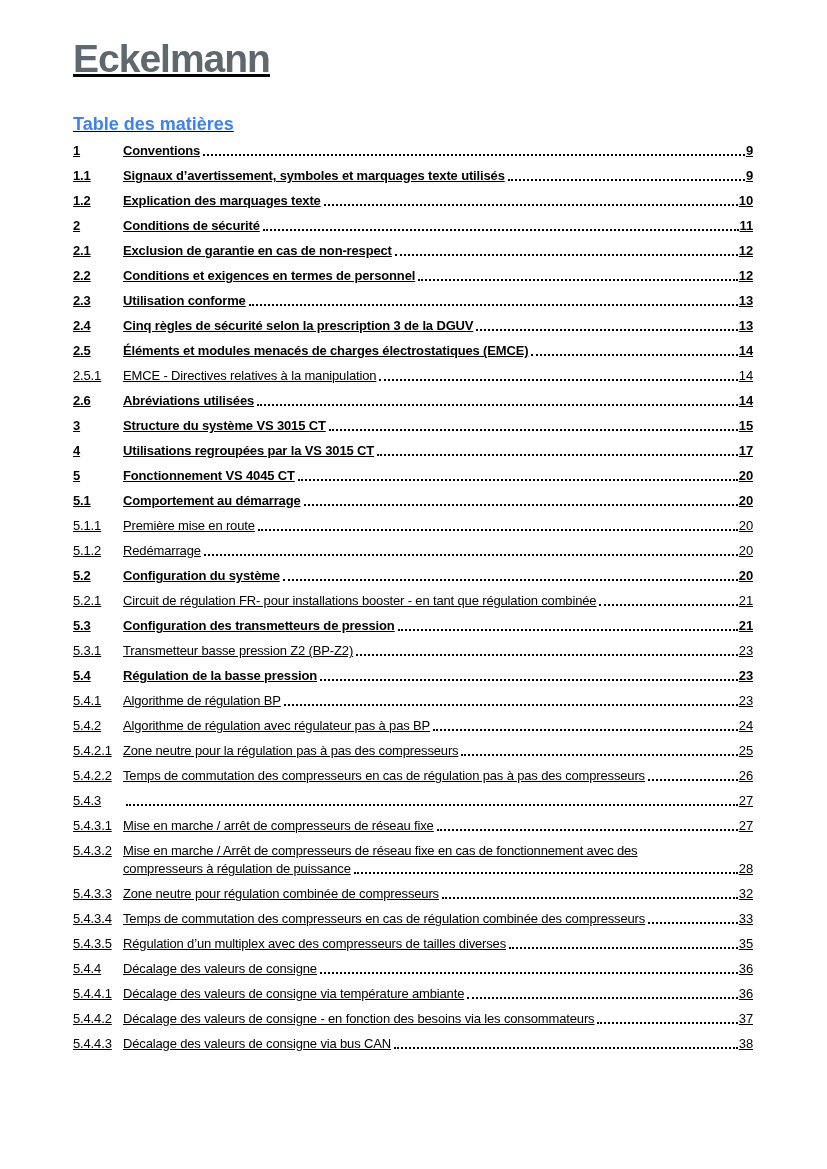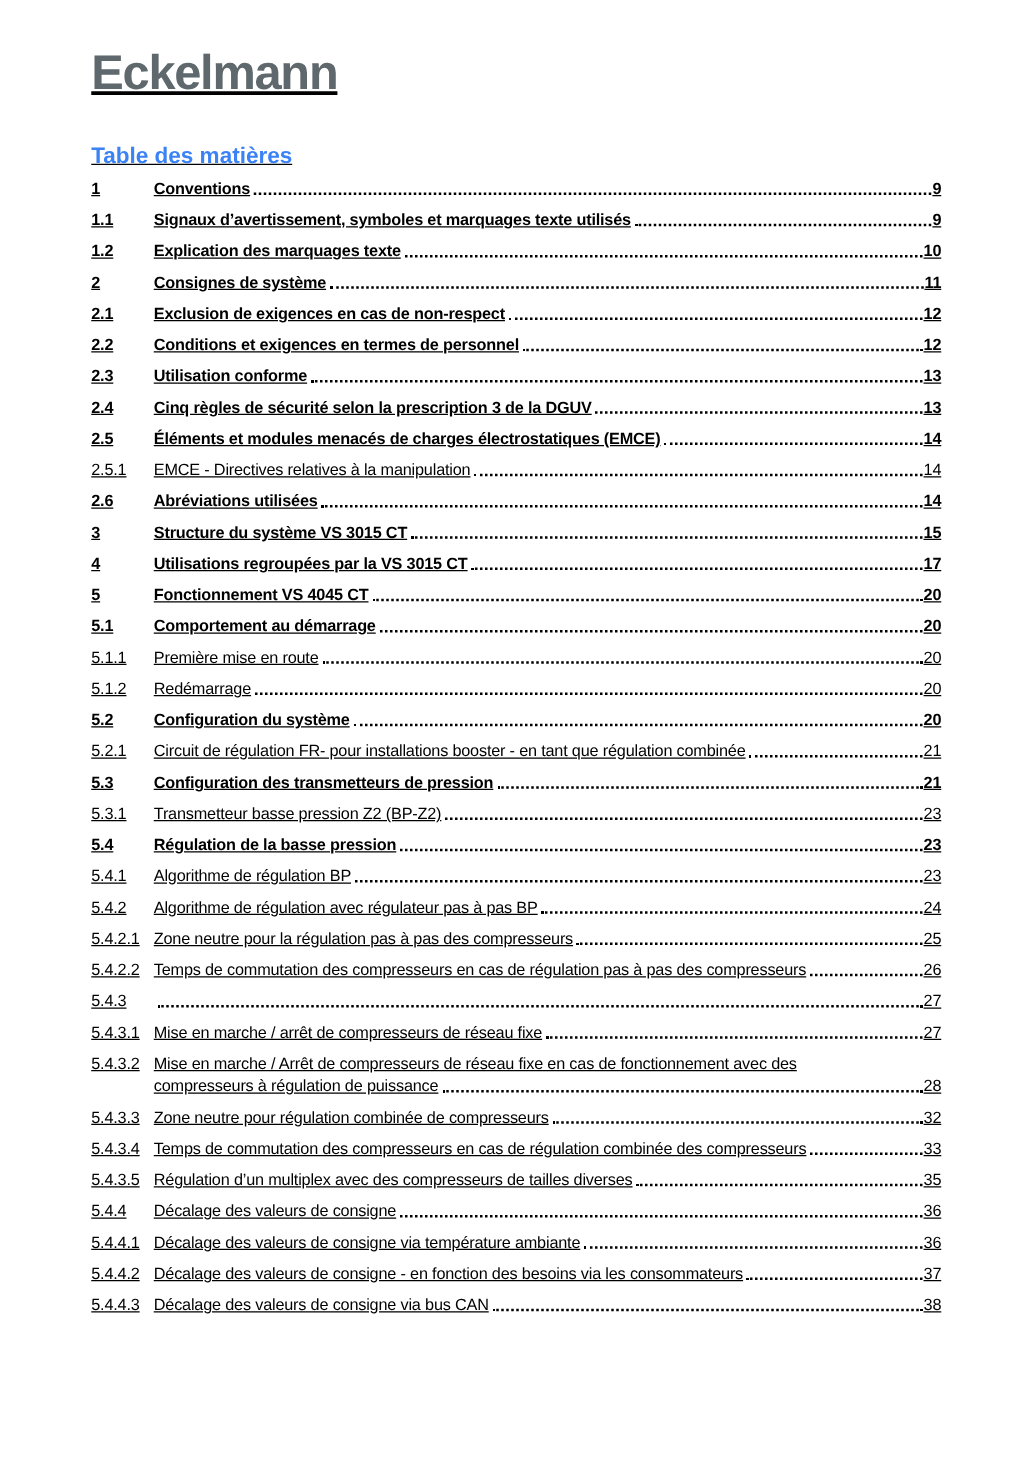--- a/index.html
+++ b/index.html
@@ -101,31 +101,31 @@
             <span class="t">Explication des marquages texte</span>
             <span class="leader"></span>
             <span class="pagenum">10</span>
           </div>
         </div>
       </div>
       <div class="toc-row bold">
         <span class="num">2</span>
         <div class="body">
           <div class="line">
-            <span class="t">Consignes de système</span>
+            <span class="t">Conditions de sécurité</span>
             <span class="leader"></span>
             <span class="pagenum">11</span>
           </div>
         </div>
       </div>
       <div class="toc-row bold">
         <span class="num">2.1</span>
         <div class="body">
           <div class="line">
-            <span class="t">Exclusion de exigences en cas de non-respect</span>
+            <span class="t">Exclusion de garantie en cas de non-respect</span>
             <span class="leader"></span>
             <span class="pagenum">12</span>
           </div>
         </div>
       </div>
       <div class="toc-row bold">
         <span class="num">2.2</span>
         <div class="body">
           <div class="line">
             <span class="t">Conditions et exigences en termes de personnel</span>

